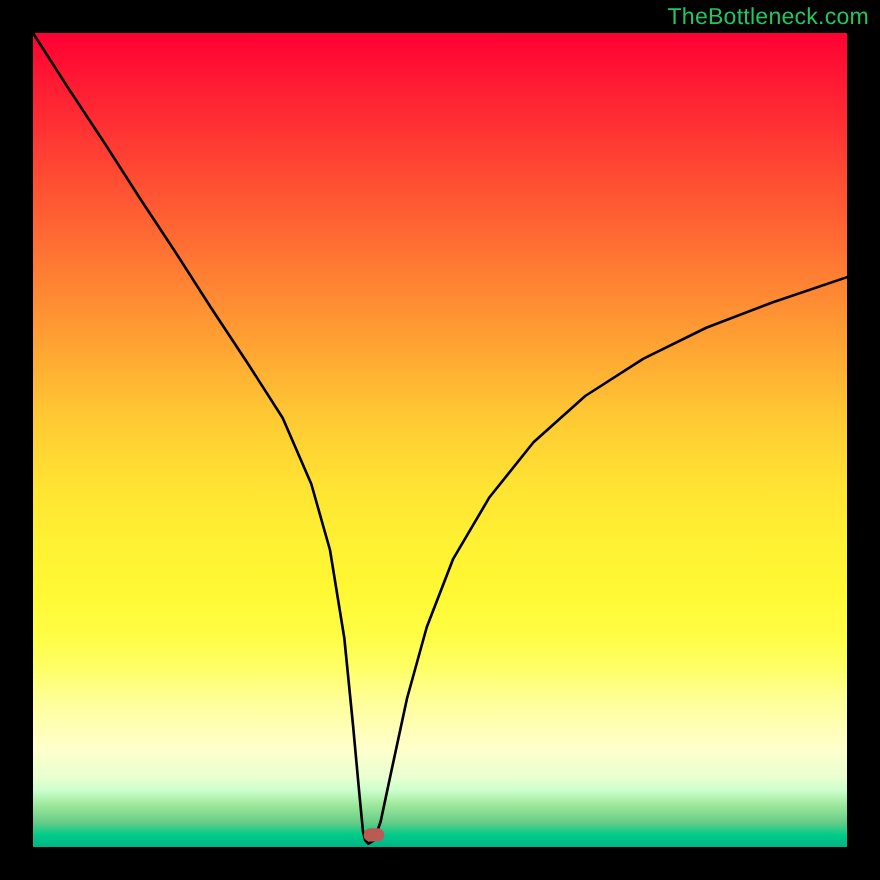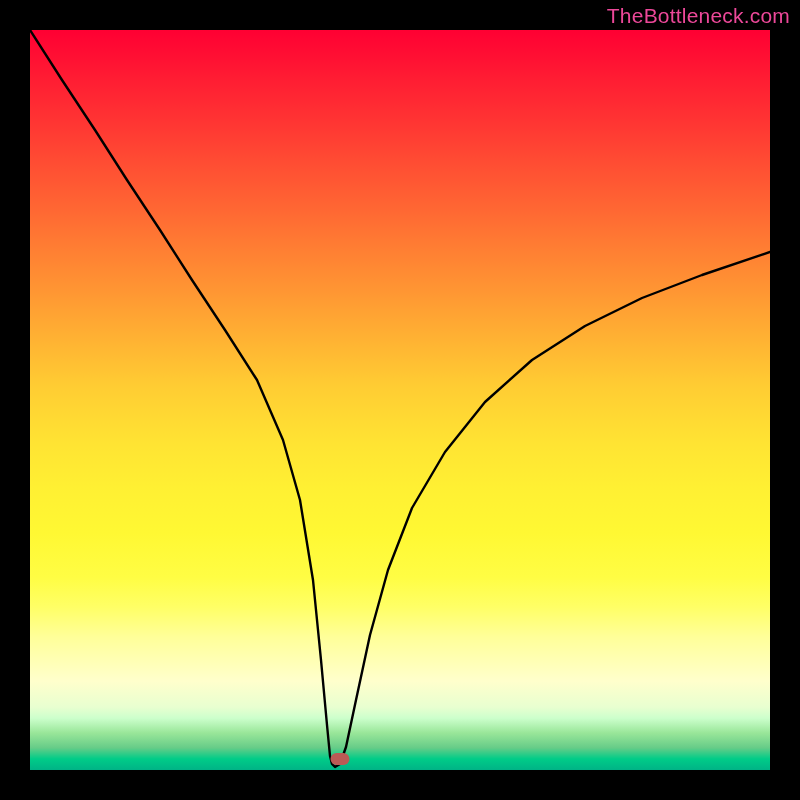--- a/index.html
+++ b/index.html
@@ -39,21 +39,21 @@
       #99e699 95%,
       #66cc88 97%,
       #00cc88 98.5%,
       #00b386 100%
     );
   }
   .watermark {
     position: absolute;
     top: 4px;
     right: 10px;
-    color: #ec4899;
+    color: #22c55e;
     font-size: 21px;
     font-weight: 500;
     letter-spacing: 0.2px;
     z-index: 30;
     user-select: none;
   }
   svg.curve {
     position: absolute;
     left: 0;
     top: 0;

